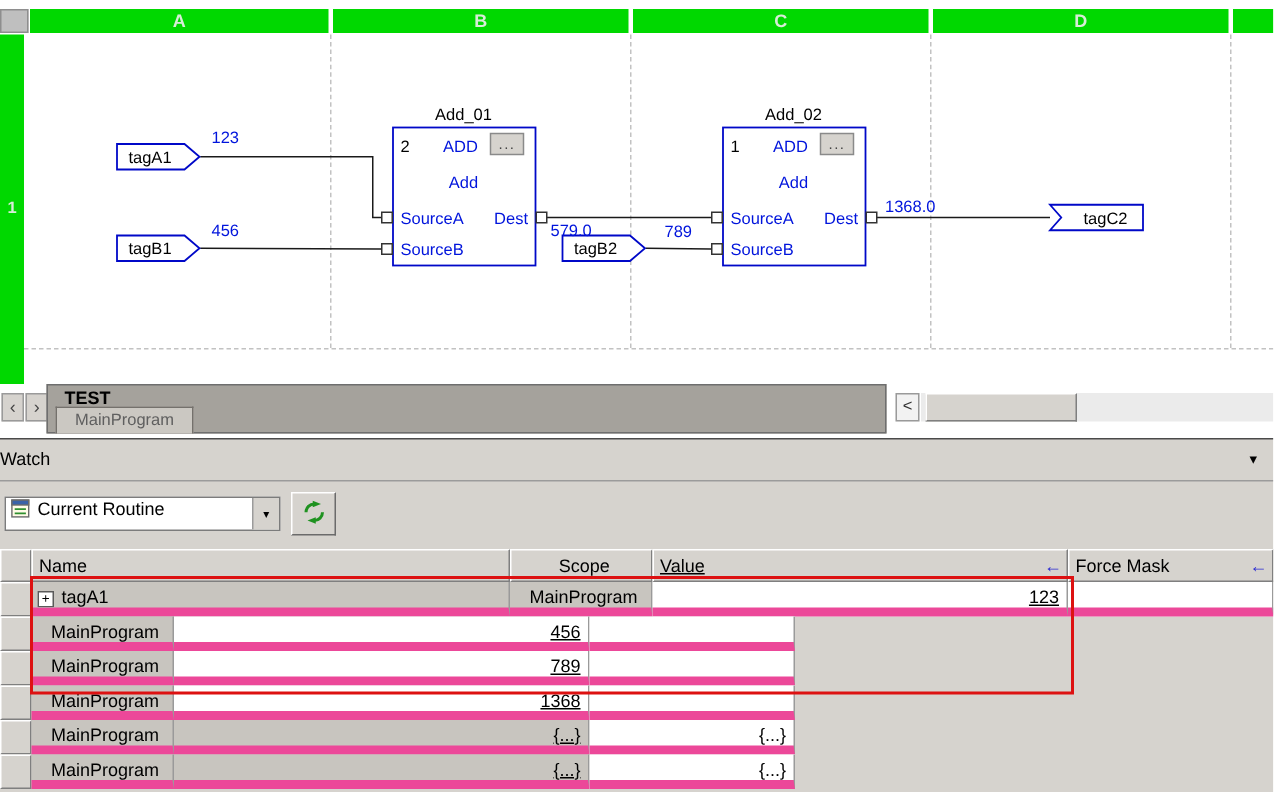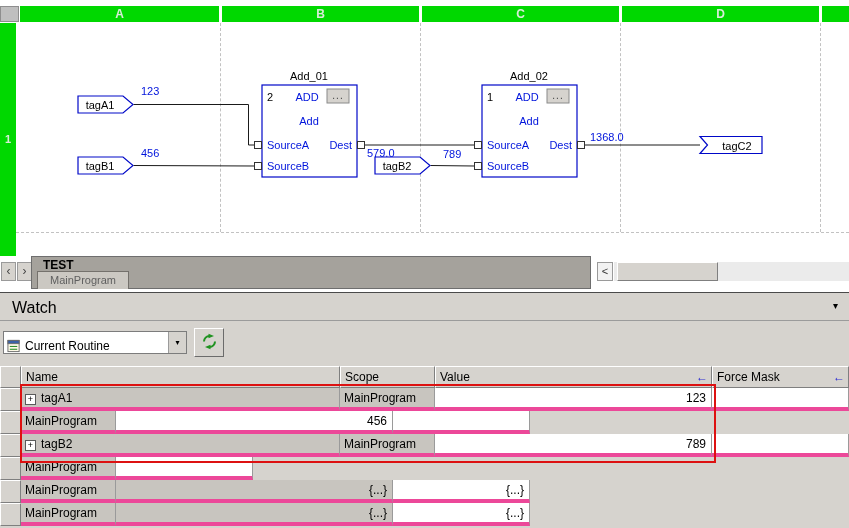--- a/index.html
+++ b/index.html
@@ -45,49 +45,49 @@
                 border:1px solid #9a9a9a;box-sizing:border-box;text-align:center;font-size:11px;
                 line-height:16px;color:#333;}
   .hscroll-track{position:absolute;left:614px;top:262px;width:235px;height:19px;background:#ebebeb;}
   .hscroll-thumb{position:absolute;left:3px;top:0;width:101px;height:19px;background:#d6d3ce;
                  border:1px solid;border-color:#fff #7f7f7f #7f7f7f #fff;box-sizing:border-box;}
 
   
   .watch{position:absolute;left:0;top:292px;width:849px;height:236px;background:#d6d3ce;
          border-top:1px solid #4a4a4a;box-sizing:border-box;}
   .watch-title{position:relative;height:28px;border-bottom:1px solid #9b9b9b;box-sizing:border-box;}
-  .watch-title .t{position:absolute;left:12px;top:6px;font-size:16px;}
+  .watch-title .t{position:absolute;left:0;top:6px;font-size:12px;}
   .watch-collapse{position:absolute;right:11px;top:7px;font-size:10px;color:#000;}
   .watch-toolbar{position:relative;height:45px;}
   .combo{position:absolute;left:3px;top:10px;width:184px;height:23px;background:#fff;
-         border:1px solid #7c7c7c;display:flex;align-items:flex-end;box-sizing:border-box;}
+         border:1px solid #7c7c7c;display:flex;align-items:flex-start;box-sizing:border-box;}
   .combo .ric{width:14px;height:14px;margin:0 4px 0 3px;flex:0 0 auto;}
   .combo .ctext{flex:1;font-size:12px;white-space:nowrap;overflow:hidden;}
   .combo .carrow{width:17px;height:100%;background:#d6d3ce;border-left:1px solid #9b9b9b;
                  text-align:center;font-size:8px;line-height:21px;flex:0 0 auto;}
   .refresh{position:absolute;left:194px;top:7px;width:30px;height:29px;background:#d6d3ce;
            border:1px solid;border-color:#fff #6b6b6b #6b6b6b #fff;box-sizing:border-box;
            text-align:center;padding-top:4px;}
 
   .wtable{position:absolute;left:0;top:73px;width:849px;}
   .trow{display:flex;height:23px;}
   .hrow{height:22px;}
   .cell{box-sizing:border-box;overflow:hidden;white-space:nowrap;font-size:12px;line-height:20px;}
   .mkr{background:#d6d3ce;border-top:1px solid #fff;border-left:1px solid #fff;
        border-right:1px solid #7f7f7f;border-bottom:1px solid #7f7f7f;}
   .hcell{background:#d6d3ce;border-top:1px solid #fff;border-left:1px solid #fff;
          border-right:1px solid #7f7f7f;border-bottom:1px solid #7f7f7f;padding-left:4px;
          position:relative;}
   .hcell .sortarrow{position:absolute;right:3px;top:0;color:#2a2ad2;font-size:12px;}
   .c-marker{width:21px;}
   .c-name{width:319px;}
-  .c-scope{width:95px;}
-  .c-value{width:277px;}
+  .c-scope{width:95px;text-align:center;}
+  .c-value{width:277px;text-decoration:underline;}
   .c-force{width:137px;}
-  .dcell{border-right:1px solid #9a9a9a;border-bottom:4px solid #ec4899;background:#c8c5bf;
+  .dcell{border-right:1px solid #9a9a9a;border-bottom:6px solid #ec4899;background:#c8c5bf;
          padding-left:4px;}
   .dcell.white{background:#fff;}
   .dcell.num{text-align:right;padding-right:5px;padding-left:0;}
   .expand{display:inline-block;width:9px;height:9px;border:1px solid #5a5a5a;background:#fff;
           font-size:9px;line-height:8px;text-align:center;margin-right:5px;}
 
   .redbox{position:absolute;left:20px;top:384px;width:692px;height:75px;
           border:2px solid #dd1111;z-index:30;pointer-events:none;}
 </style>
 </head>
@@ -232,29 +232,29 @@
 
       <div class="trow">
         <div class="cell mkr c-marker"></div>
         <div class="cell dcell c-scope">MainProgram</div>
         <div class="cell dcell white num c-value">456</div>
         <div class="cell dcell white num c-force"></div>
       </div>
 
       <div class="trow">
         <div class="cell mkr c-marker"></div>
-        <div class="cell dcell c-name"><span class="expand">+</span><span>tagB2</span></div>
         <div class="cell dcell c-scope">MainProgram</div>
         <div class="cell dcell white num c-value">789</div>
         <div class="cell dcell white num c-force"></div>
       </div>
 
       <div class="trow">
         <div class="cell mkr c-marker"></div>
         <div class="cell dcell c-scope">MainProgram</div>
+        <div class="cell dcell white num c-value">1368</div>
         <div class="cell dcell white num c-force"></div>
       </div>
 
       <div class="trow">
         <div class="cell mkr c-marker"></div>
         <div class="cell dcell c-scope">MainProgram</div>
         <div class="cell dcell num c-value">{...}</div>
         <div class="cell dcell white num c-force">{...}</div>
       </div>
 

